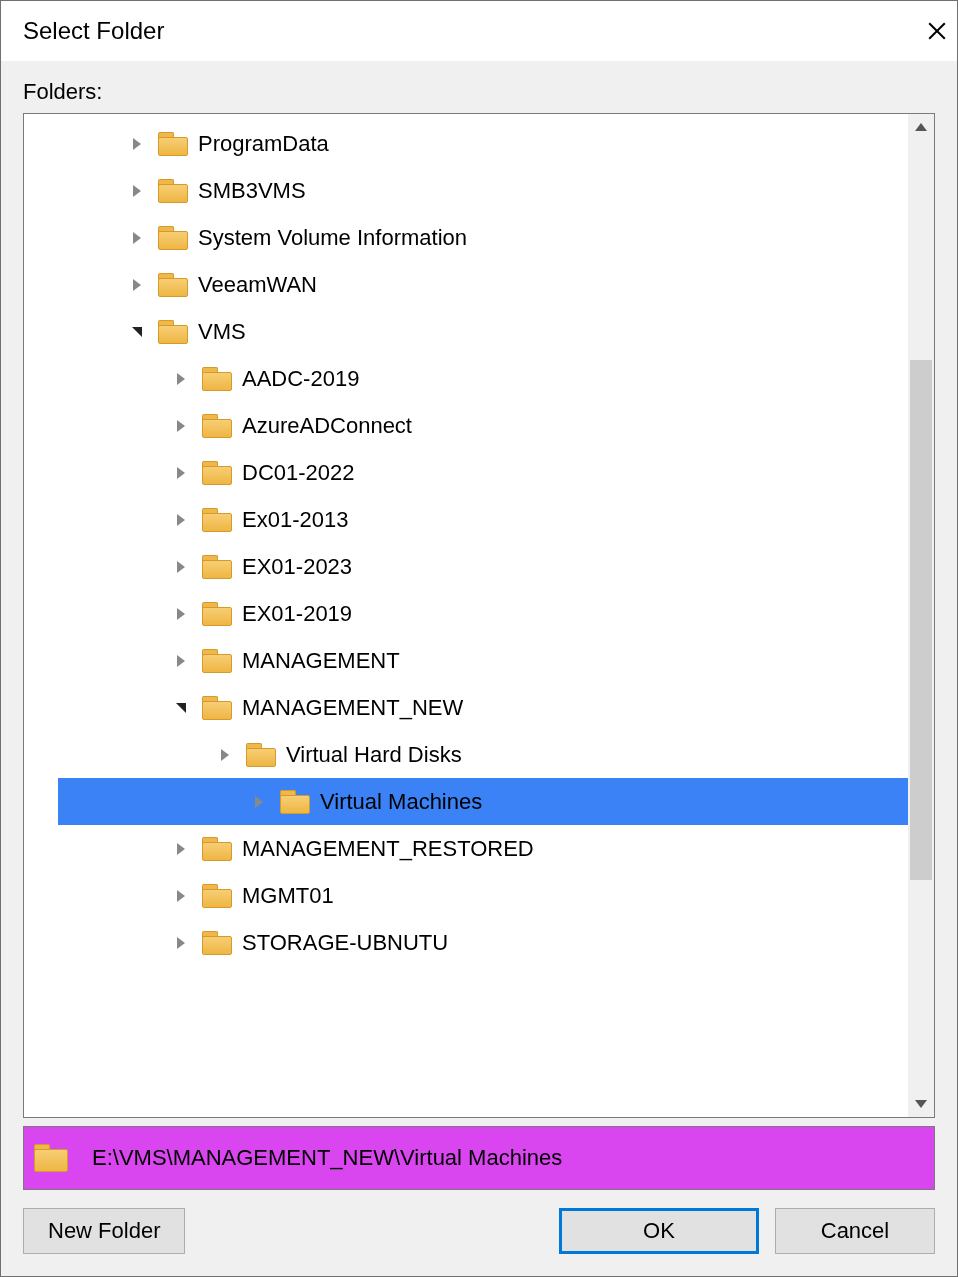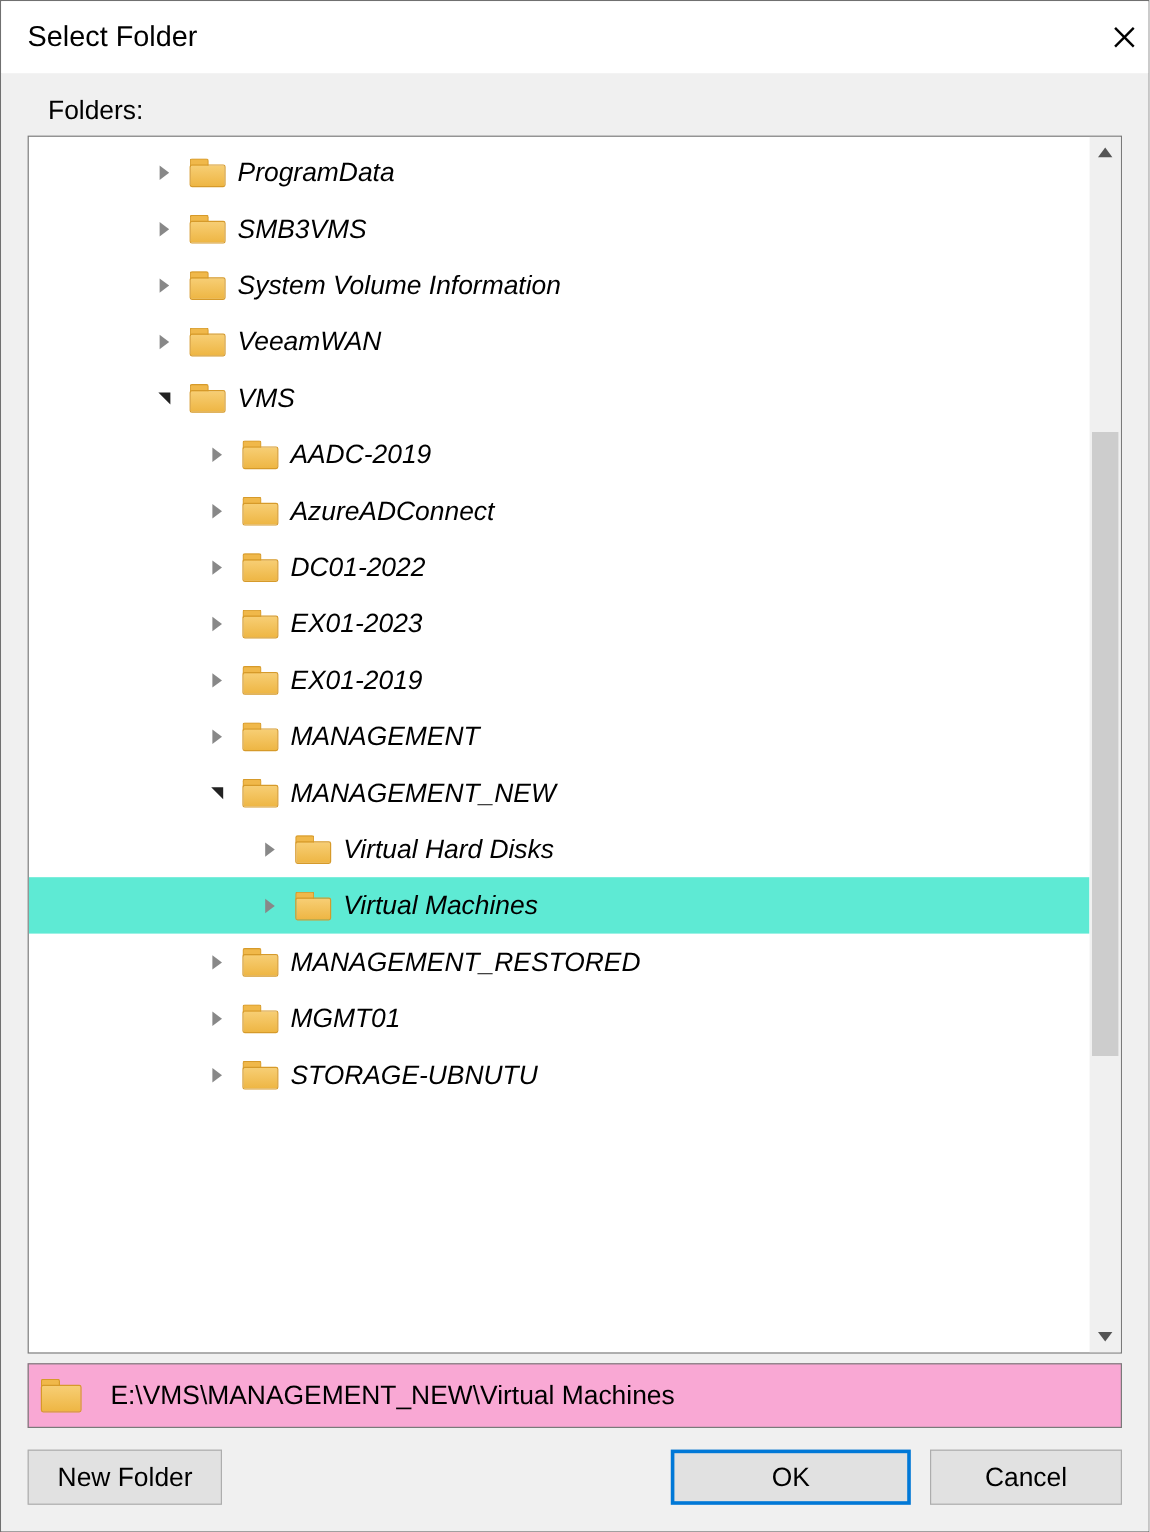--- a/index.html
+++ b/index.html
@@ -40,29 +40,28 @@
   .close-x::before { transform: translateX(-50%) rotate(45deg); }
   .close-x::after { transform: translateX(-50%) rotate(-45deg); }
   .body {
     flex: 1;
     background: #f0f0f0;
     padding: 18px 22px 22px 22px;
     display: flex;
     flex-direction: column;
     gap: 8px;
   }
-  .label { font-size: 22px; margin-left: 17px; }
+  .label { font-size: 22px; }
   .tree-wrap {
     flex: 1;
     display: flex;
     background: #fff;
     border: 1px solid #7a7a7a;
     position: relative;
     overflow: hidden;
-    font-style: italic;
   }
   .tree {
     flex: 1;
     overflow: hidden;
     padding: 6px 0;
   }
   .scrollbar {
     width: 26px;
     background: #f0f0f0;
     position: relative;
@@ -83,21 +82,21 @@
     border-radius: 0;
   }
   .row {
     display: flex;
     align-items: center;
     height: 47px;
     width: 100%;
     cursor: default;
     white-space: nowrap;
   }
-  .row.selected { background: #5eead4; }
+  .row.selected { background: #3b82f6; margin-left: 34px; }
   .indent { display: inline-block; height: 1px; }
   .expander {
     width: 26px; height: 26px;
     display: flex; align-items: center; justify-content: center;
     margin-right: 8px;
     cursor: pointer;
   }
   .chev {
     width: 0; height: 0;
   }
@@ -133,23 +132,23 @@
   .folder-shape::after {
     content: "";
     position: absolute;
     left: 0; top: 5px; right: 0; bottom: 0;
     background: linear-gradient(#f7ce74, #eeb644);
     border: 1px solid #d69a2a;
     border-radius: 2px;
   }
   .row-label { font-size: 22px; }
   .pathbar {
-    background: #f9a8d4;
+    background: #d946ef;
     border: 1px solid #7a7a7a;
-    height: 54px;
+    height: 64px;
     display: flex;
     align-items: center;
     padding: 0 10px;
     gap: 14px;
   }
   .pathbar .folder-ico { width: 34px; height: 28px; }
   .pathtext { font-size: 22px; }
   .buttons {
     display: flex;
     gap: 16px;
@@ -260,20 +259,30 @@
           </div>
           <div class="row">
             <span class="indent" style="width: 144px;"></span>
             <span class="expander">
               <span class="chev right"></span>
             </span>
             <span class="folder-ico">
               <span class="folder-shape"></span>
             </span>
             <span class="row-label">DC01-2022</span>
+          </div>
+          <div class="row">
+            <span class="indent" style="width: 144px;"></span>
+            <span class="expander">
+              <span class="chev right"></span>
+            </span>
+            <span class="folder-ico">
+              <span class="folder-shape"></span>
+            </span>
+            <span class="row-label">Ex01-2013</span>
           </div>
           <div class="row">
             <span class="indent" style="width: 144px;"></span>
             <span class="expander">
               <span class="chev right"></span>
             </span>
             <span class="folder-ico">
               <span class="folder-shape"></span>
             </span>
             <span class="row-label">EX01-2023</span>

